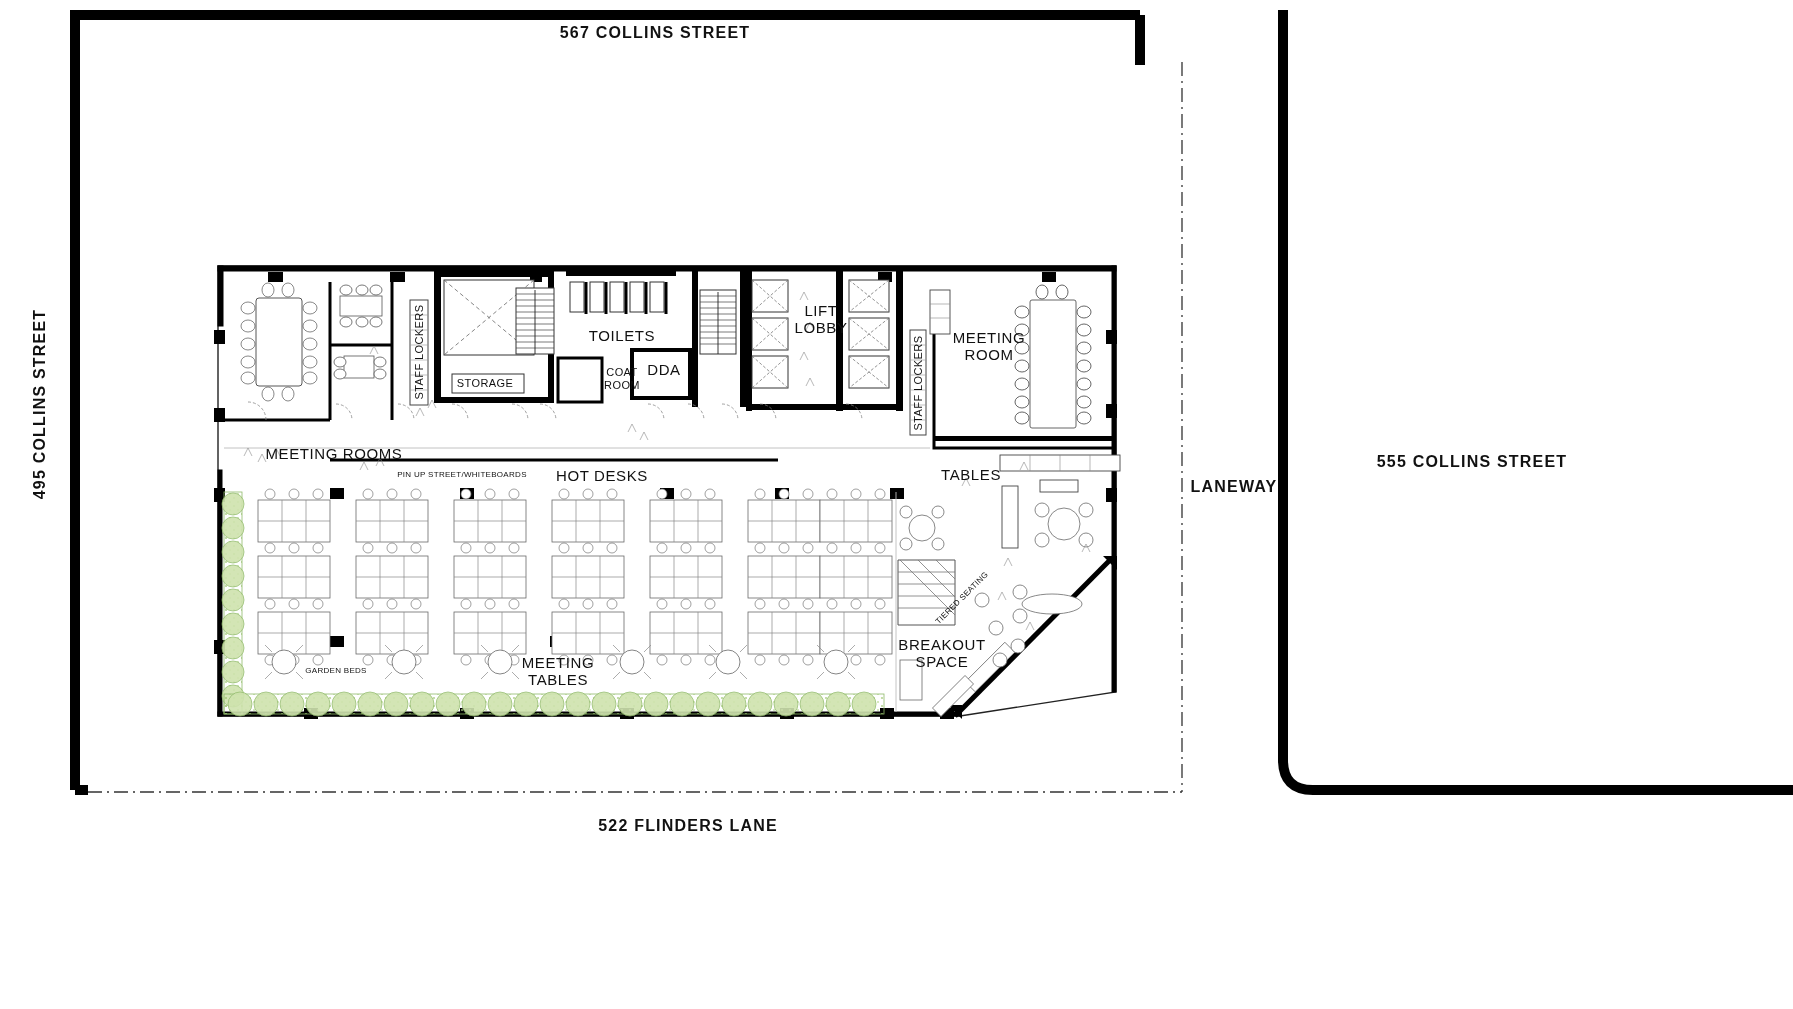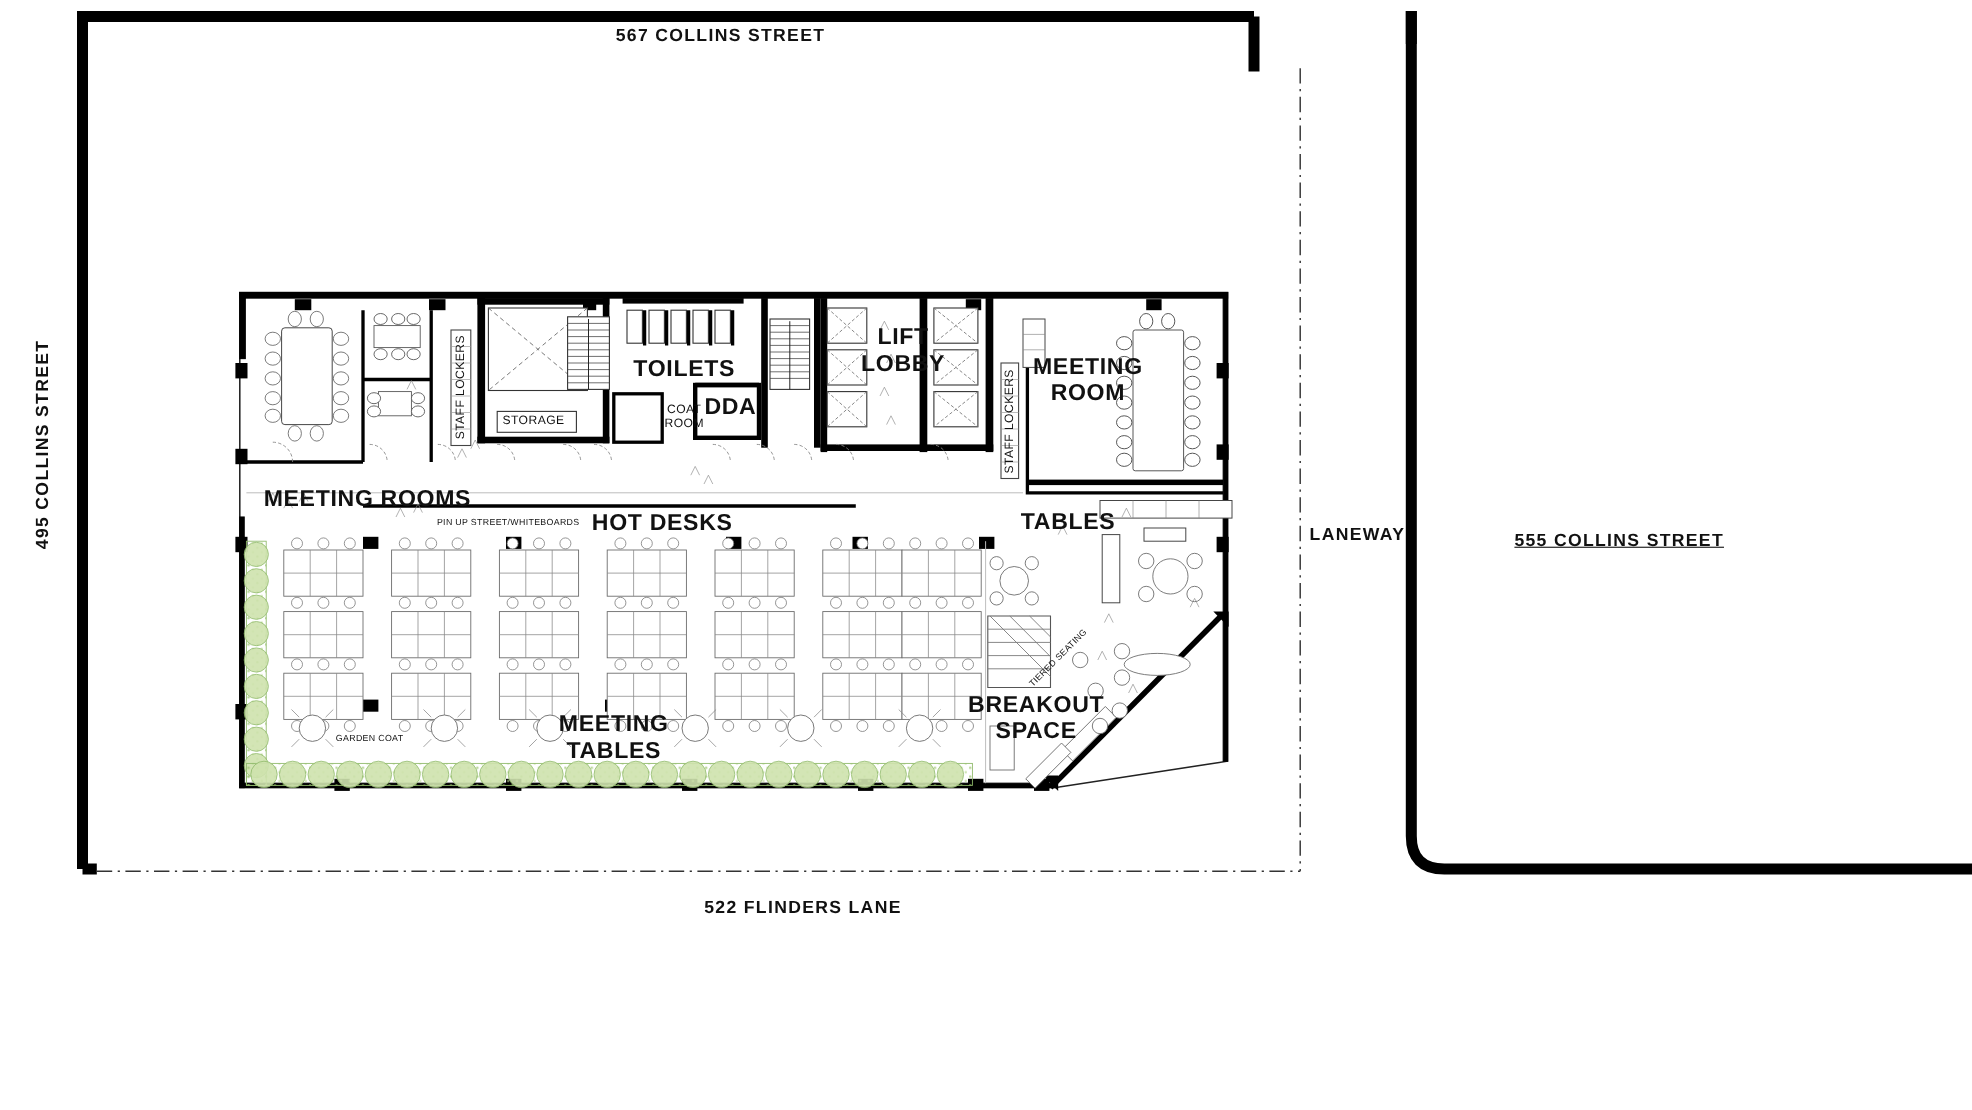--- a/index.html
+++ b/index.html
@@ -2,21 +2,21 @@
 <html><head>
 <meta charset="utf-8">
 <style>
   html,body{margin:0;padding:0;background:#ffffff;}
   body{width:1793px;height:1009px;position:relative;overflow:hidden;
        font-family:"Liberation Sans", sans-serif;color:#111;}
   #plan{position:absolute;left:0;top:0;width:1793px;height:1009px;}
 
   .lbl{position:absolute;white-space:pre;text-align:center;letter-spacing:.5px;}
   .street{font-weight:bold;font-size:16px;letter-spacing:1.2px;}
-  .roomlbl{font-size:21px;line-height:1.15;font-weight:700;letter-spacing:.6px;}
+  .roomlbl{font-size:15px;line-height:1.15;font-weight:400;letter-spacing:.6px;}
   .smalllbl{font-size:11px;line-height:1.15;letter-spacing:.4px;}
   .tinylbl{font-size:8px;line-height:1.15;letter-spacing:.3px;}
   .ctr{transform:translate(-50%,-50%);}
   .ctr90{transform:translate(-50%,-50%) rotate(-90deg);}
   .ctrdiag{transform:translate(-50%,-50%) rotate(-45deg);}
 </style>
 </head>
 <body>
 
 <svg id="plan" viewBox="0 0 1793 1009">
@@ -529,22 +529,22 @@
       <path d="M370 354 l4 -8 l4 8"></path>
     </g>
   </g>
 </svg>
 
 <div>
 
   <div class="lbl street ctr" style="left:655px;top:33px;">567 COLLINS STREET</div>
   <div class="lbl street ctr90" style="left:40px;top:404px;">495 COLLINS STREET</div>
   <div class="lbl street ctr" style="left:1234px;top:487px;">LANEWAY</div>
-  <div class="lbl street ctr" style="left:1472px;top:492px;text-decoration:underline;">555 COLLINS STREET</div>
-  <div class="lbl street ctr" style="left:730px;top:826px;">522 FLINDERS LANE</div>
+  <div class="lbl street ctr" style="left:1472px;top:462px;">555 COLLINS STREET</div>
+  <div class="lbl street ctr" style="left:688px;top:826px;">522 FLINDERS LANE</div>
 
   <div class="lbl roomlbl ctr" style="left:334px;top:434px;margin-top:20px;">MEETING ROOMS</div>
   <div class="lbl roomlbl ctr" style="left:622px;top:336px;">TOILETS</div>
   <div class="lbl roomlbl ctr" style="left:664px;top:370px;">DDA</div>
   <div class="lbl roomlbl ctr" style="left:821px;top:319px;">LIFT
 LOBBY</div>
   <div class="lbl roomlbl ctr" style="left:989px;top:346px;">MEETING
 ROOM</div>
   <div class="lbl roomlbl ctr" style="left:971px;top:475px;">TABLES</div>
   <div class="lbl roomlbl ctr" style="left:602px;top:476px;">HOT DESKS</div>
@@ -553,15 +553,15 @@
   <div class="lbl roomlbl ctr" style="left:942px;top:653px;">BREAKOUT
 SPACE</div>
 
   <div class="lbl smalllbl ctr" style="left:485px;top:383px;">STORAGE</div>
   <div class="lbl smalllbl ctr" style="left:578px;top:379px;margin-left:44px;">COAT
 ROOM</div>
   <div class="lbl smalllbl ctr90" style="left:419px;top:352px;">STAFF LOCKERS</div>
   <div class="lbl smalllbl ctr90" style="left:918px;top:383px;">STAFF LOCKERS</div>
 
   <div class="lbl tinylbl ctr" style="left:462px;top:475px;">PIN UP STREET/WHITEBOARDS</div>
-  <div class="lbl tinylbl ctr" style="left:336px;top:671px;">GARDEN COAT</div>
+  <div class="lbl tinylbl ctr" style="left:336px;top:671px;">GARDEN BEDS</div>
   <div class="lbl tinylbl ctrdiag" style="left:962px;top:598px;">TIERED SEATING</div>
 </div>
 
 </body></html>

